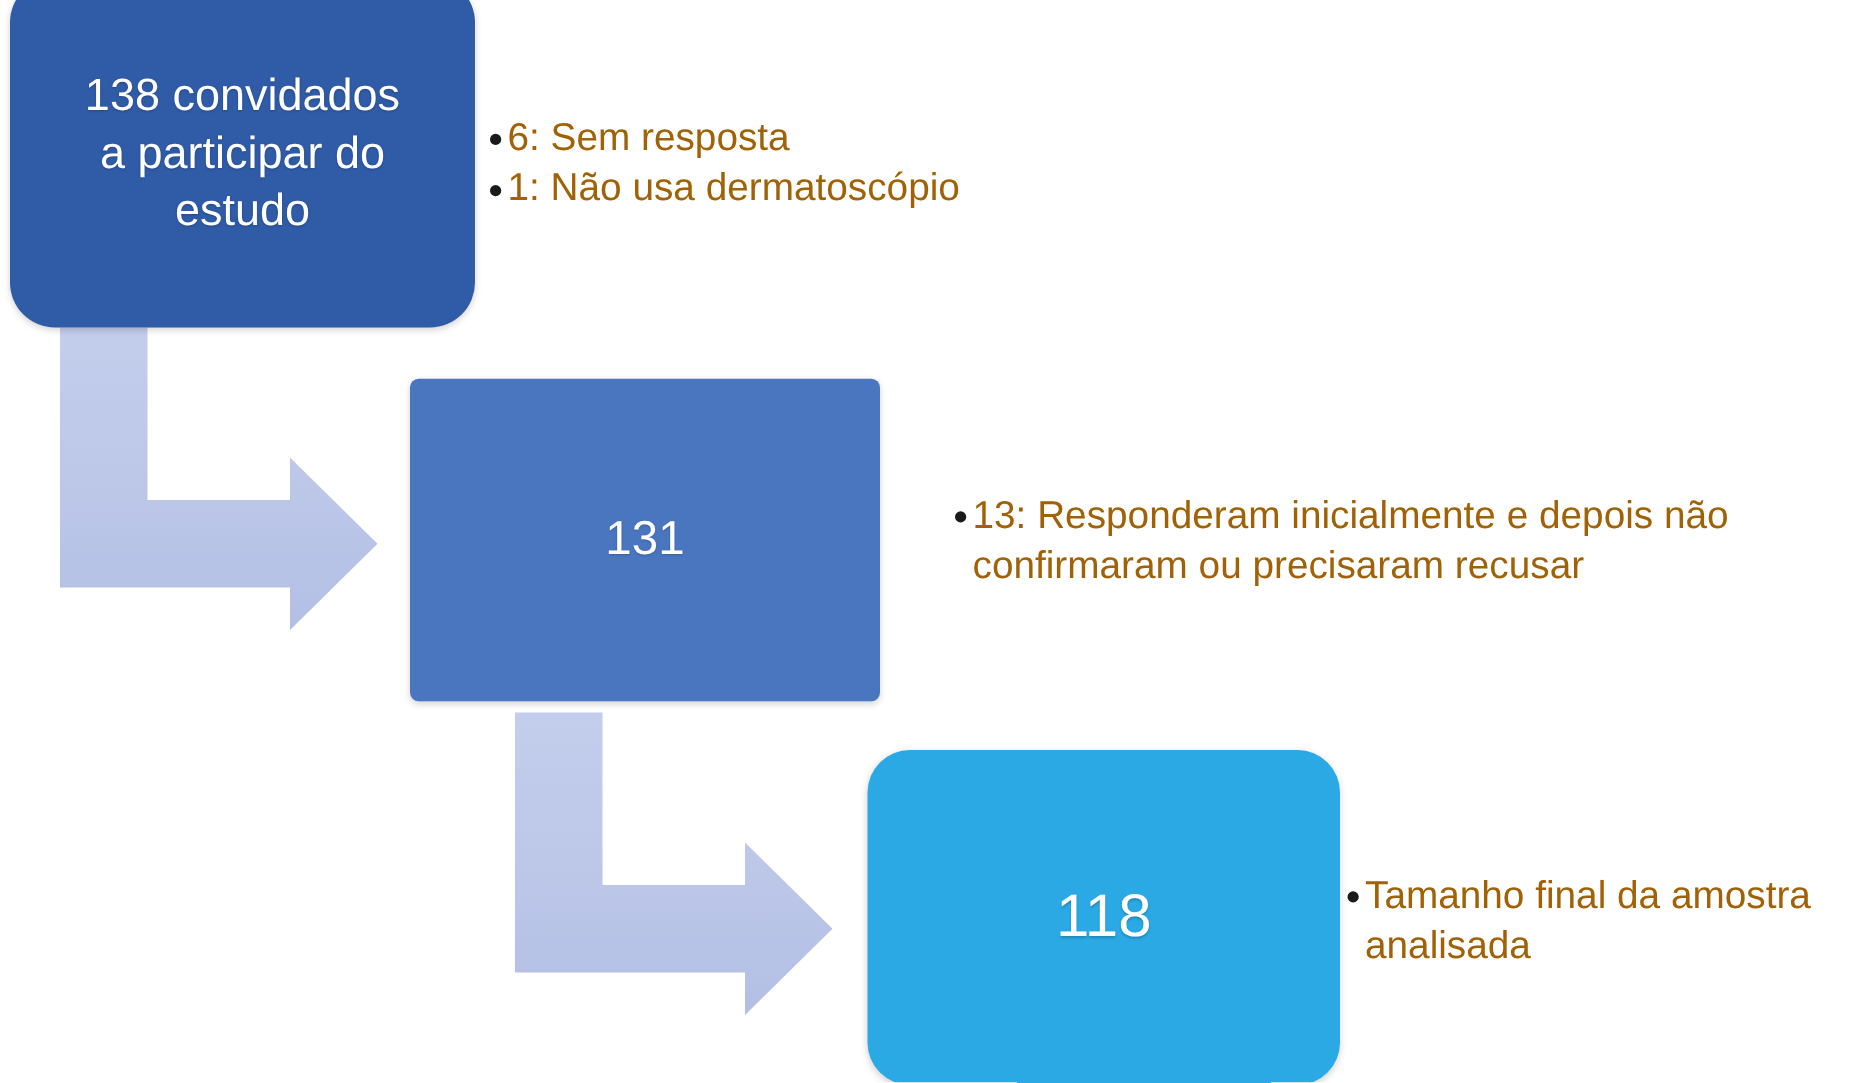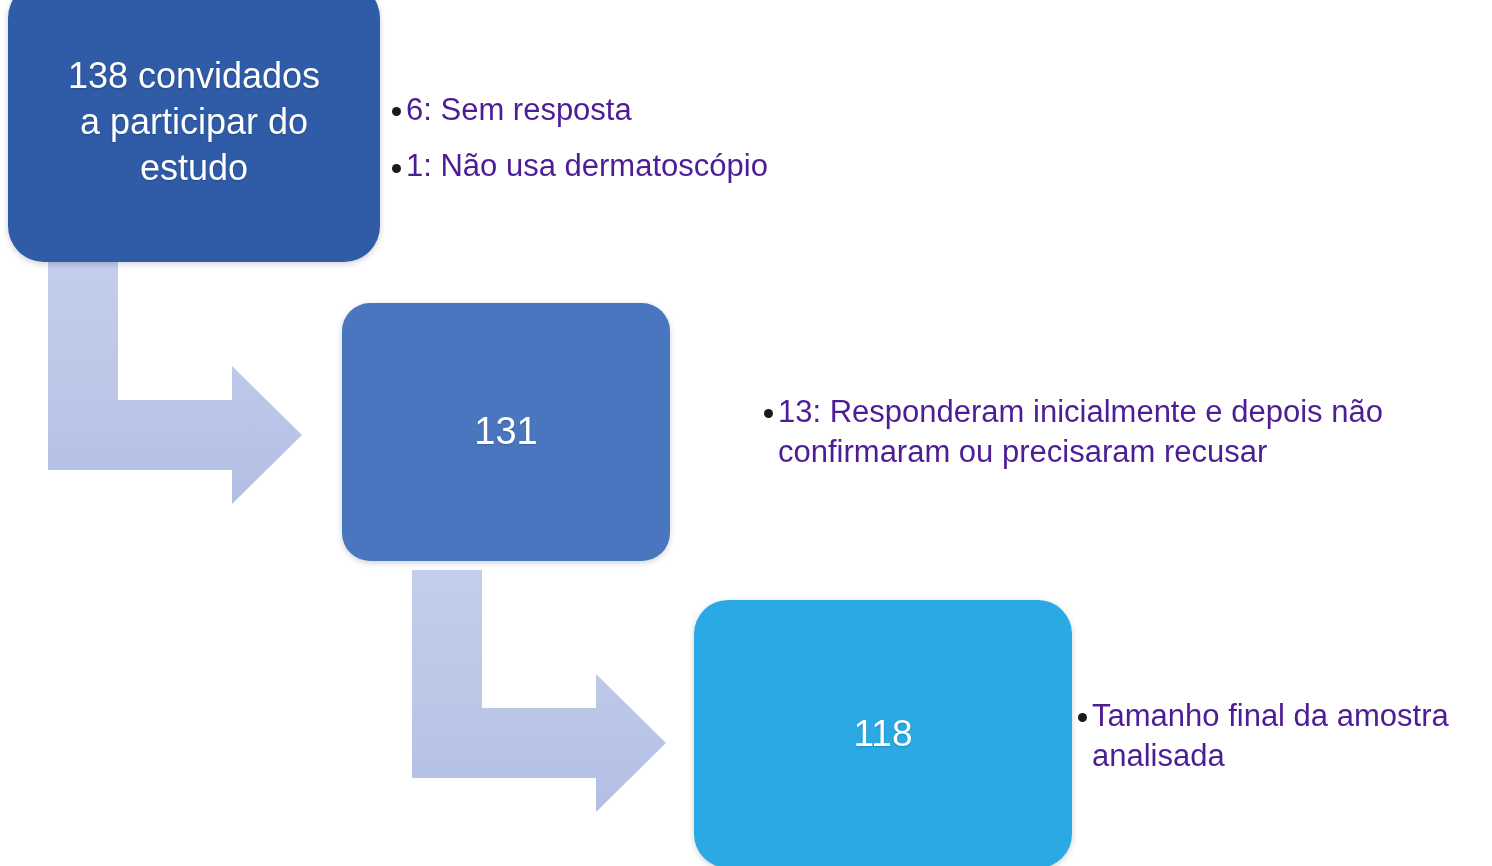--- a/index.html
+++ b/index.html
@@ -48,57 +48,57 @@
     border-radius: 36px;
   }
   #node-invited .node-label {
     font-size: 36px;
     line-height: 1.28;
     padding: 0 26px;
     box-sizing: border-box;
   }
 
   #node-responded {
-    left: 342px;
+    left: 328px;
     top: 303px;
-    width: 328px;
+    width: 376px;
     height: 258px;
     background: #4a76c0;
-    border-radius: 28px;
+    border-radius: 7px;
   }
   #node-responded .node-label {
     font-size: 38px;
     line-height: 1.2;
   }
 
   #node-final {
     left: 694px;
     top: 600px;
     width: 378px;
     height: 268px;
     background: #2aa9e5;
     border-radius: 34px;
   }
   #node-final .node-label {
-    font-size: 37px;
+    font-size: 48px;
     line-height: 1.2;
   }
 
   
   .elbow-arrow {
     position: absolute;
     overflow: visible;
   }
   #arrow-1 { left: 40px; top: 258px; }
   #arrow-2 { left: 404px; top: 556px; }
 
   
   .annotation {
     position: absolute;
-    color: #4c1d95;
+    color: #a16207;
     font-size: 31px;
     line-height: 1.30;
   }
   .annotation .bullet-row {
     display: flex;
     align-items: flex-start;
   }
   .annotation .bullet-dot {
     flex: 0 0 auto;
     width: 13px;
@@ -117,21 +117,21 @@
     flex: 1 1 auto;
     white-space: pre-line;
   }
 
   #annot-invited {
     left: 392px;
     top: 90px;
     width: 470px;
   }
   #annot-invited .bullet-row + .bullet-row {
-    margin-top: 16px;
+    margin-top: 0;
   }
 
   #annot-responded {
     left: 764px;
     top: 392px;
     width: 720px;
   }
 
   #annot-final {
     left: 1078px;

